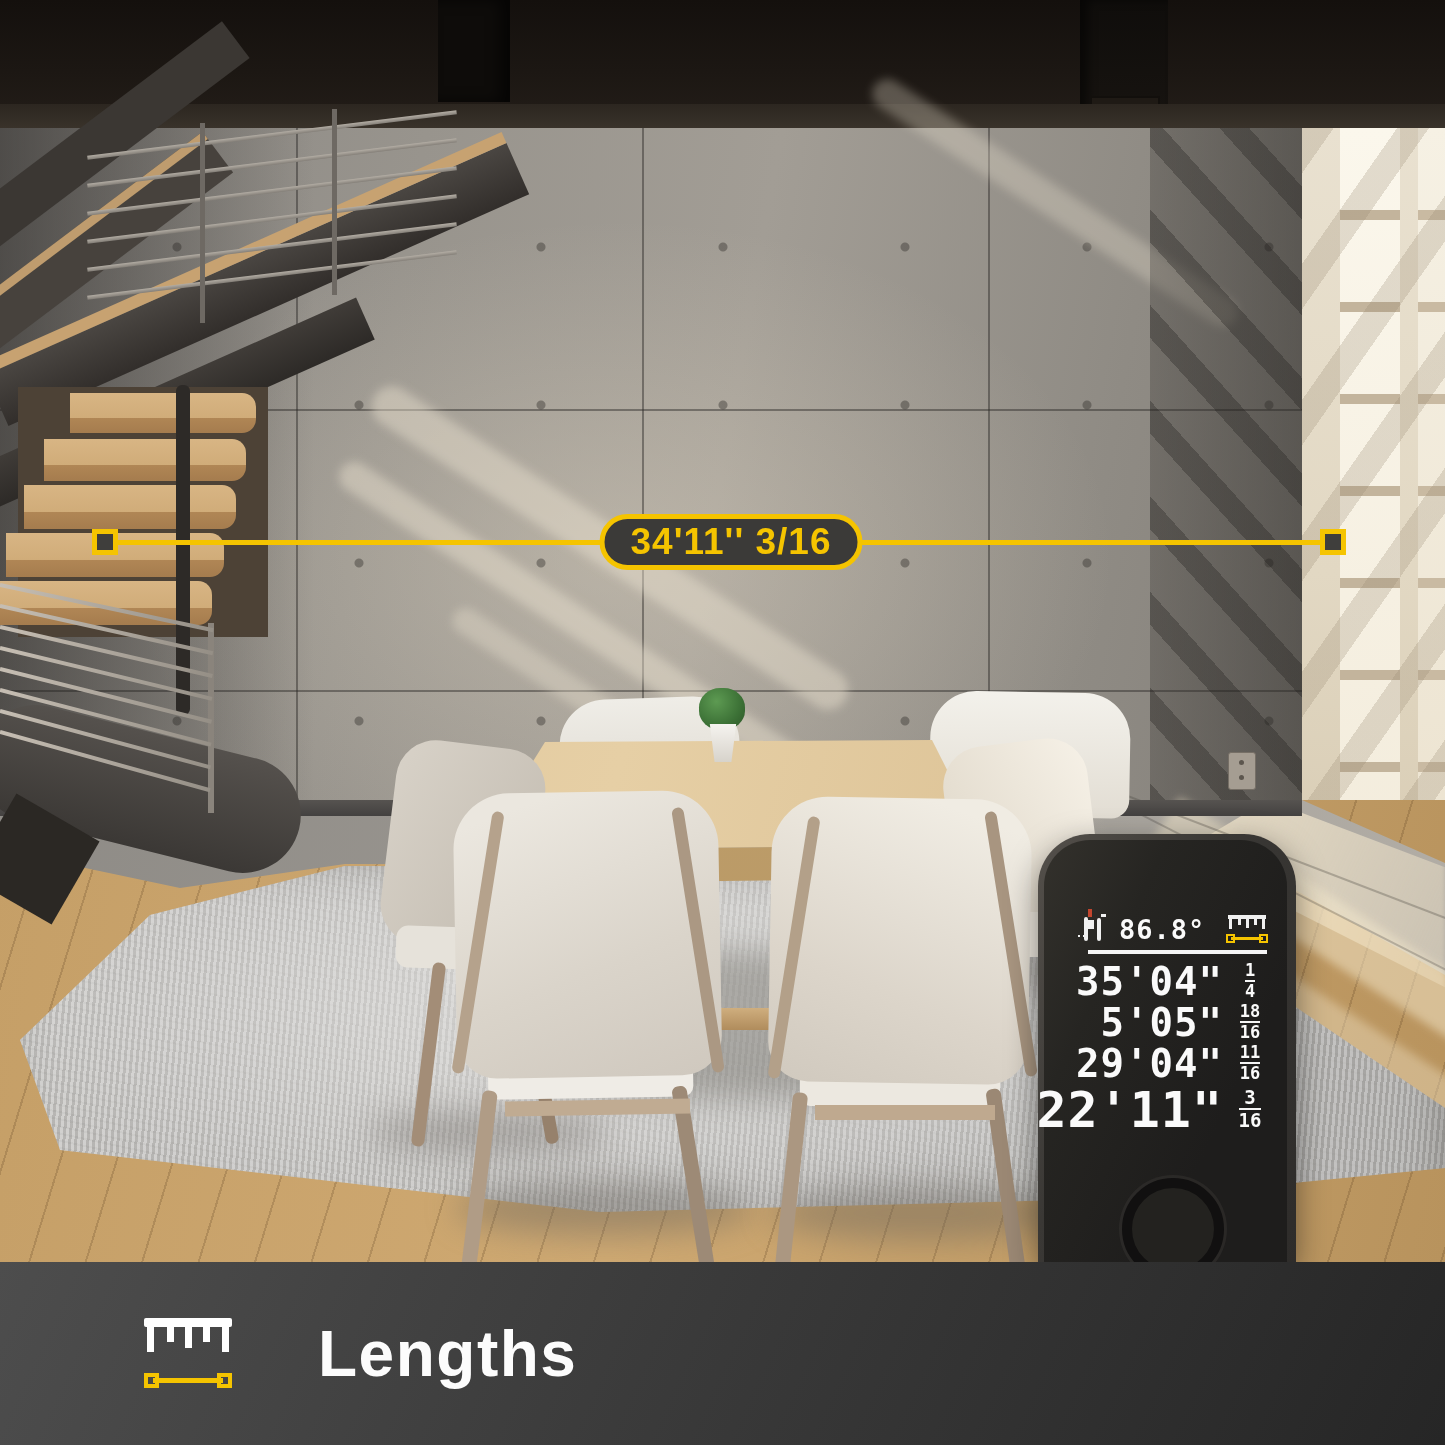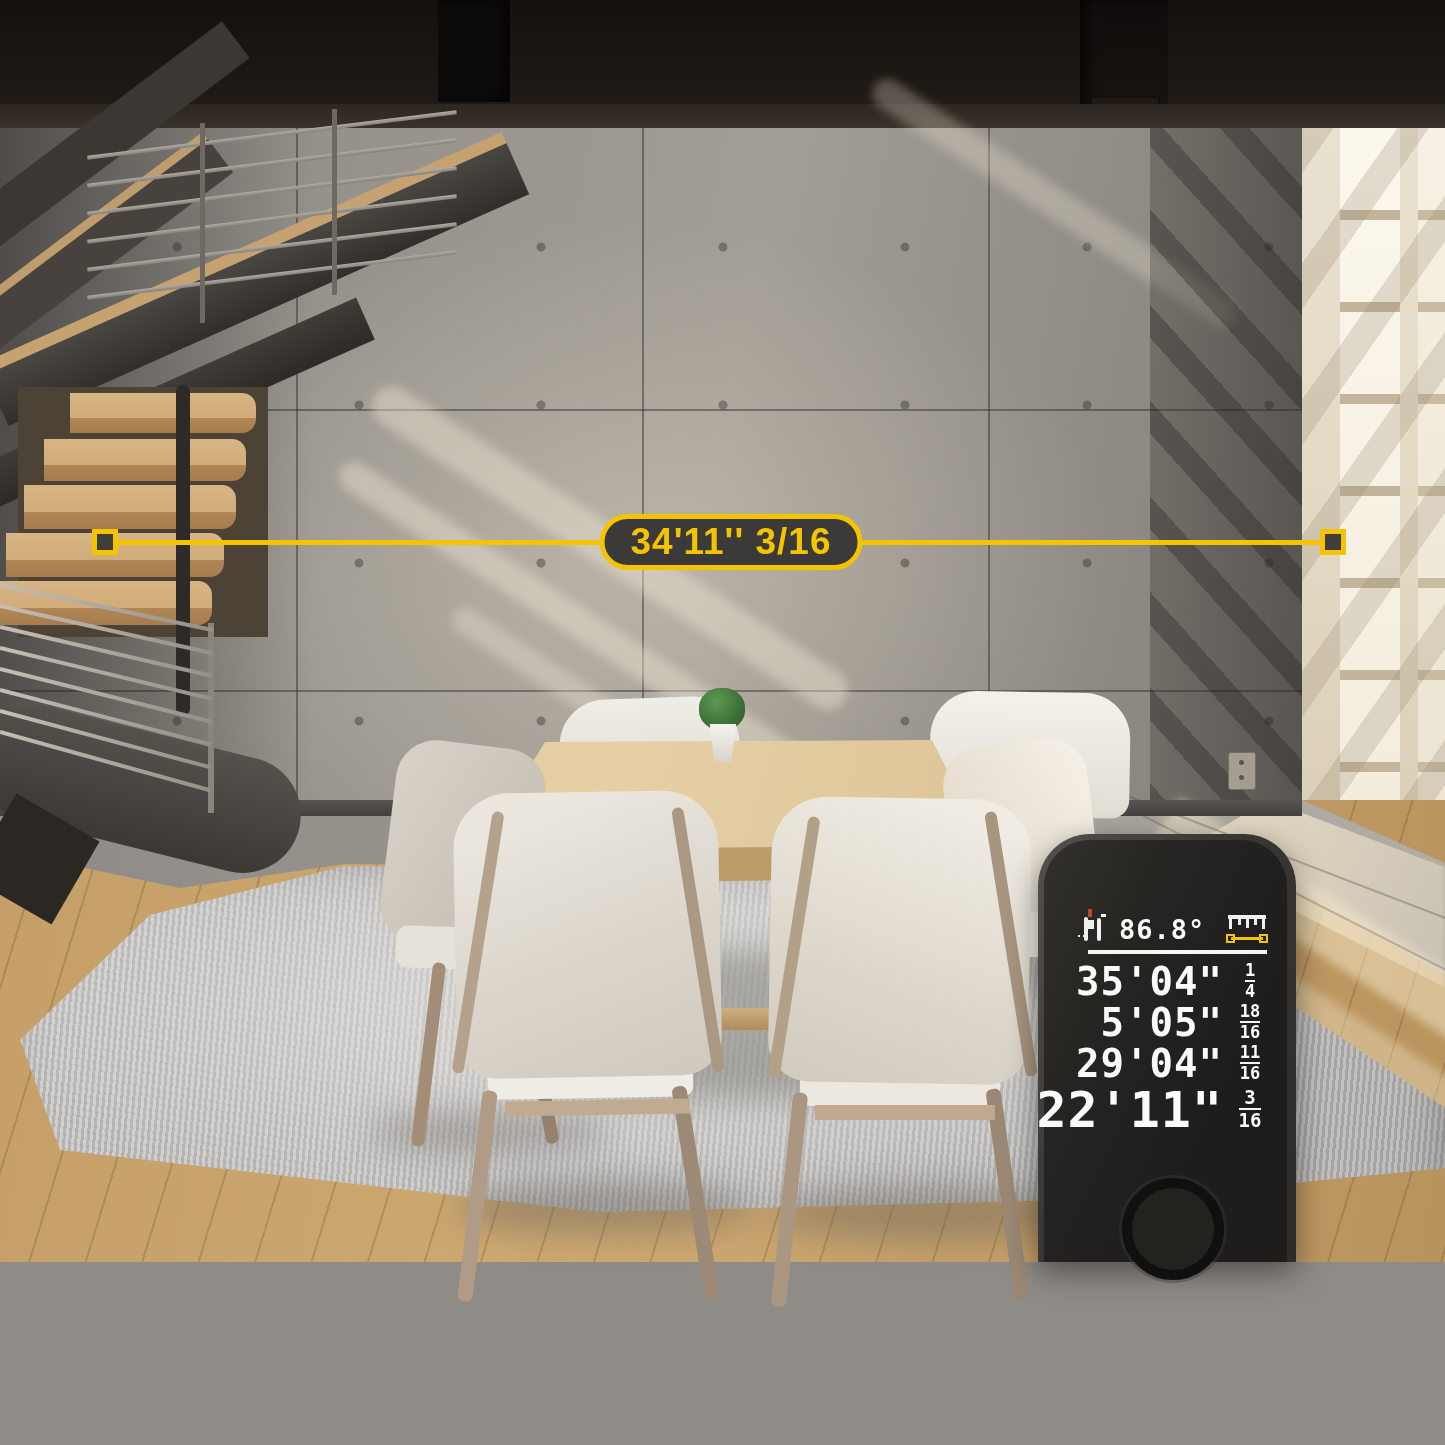--- a/index.html
+++ b/index.html
@@ -450,14 +450,32 @@
               <span class="num">3</span>
               <span class="den">16</span>
             </span>
           </div>
         </div>
       </div>
       <div class="device-button"></div>
     </div>
   </div>
 
+  <div class="abs footer">
+    <div class="footer-icon">
+      <span class="f-ruler">
+        <span class="bar"></span>
+        <span class="t" style="left:3px;height:25px"></span>
+        <span class="t" style="left:23px;height:15px"></span>
+        <span class="t" style="left:41px;height:21px"></span>
+        <span class="t" style="left:59px;height:15px"></span>
+        <span class="t" style="left:78px;height:25px"></span>
+      </span>
+      <span class="f-mline">
+        <span class="sq l"></span>
+        <span class="ln"></span>
+        <span class="sq r"></span>
+      </span>
+    </div>
+    <div class="footer-label">Lengths</div>
+  </div>
 
 </div>
 
 </body></html>

